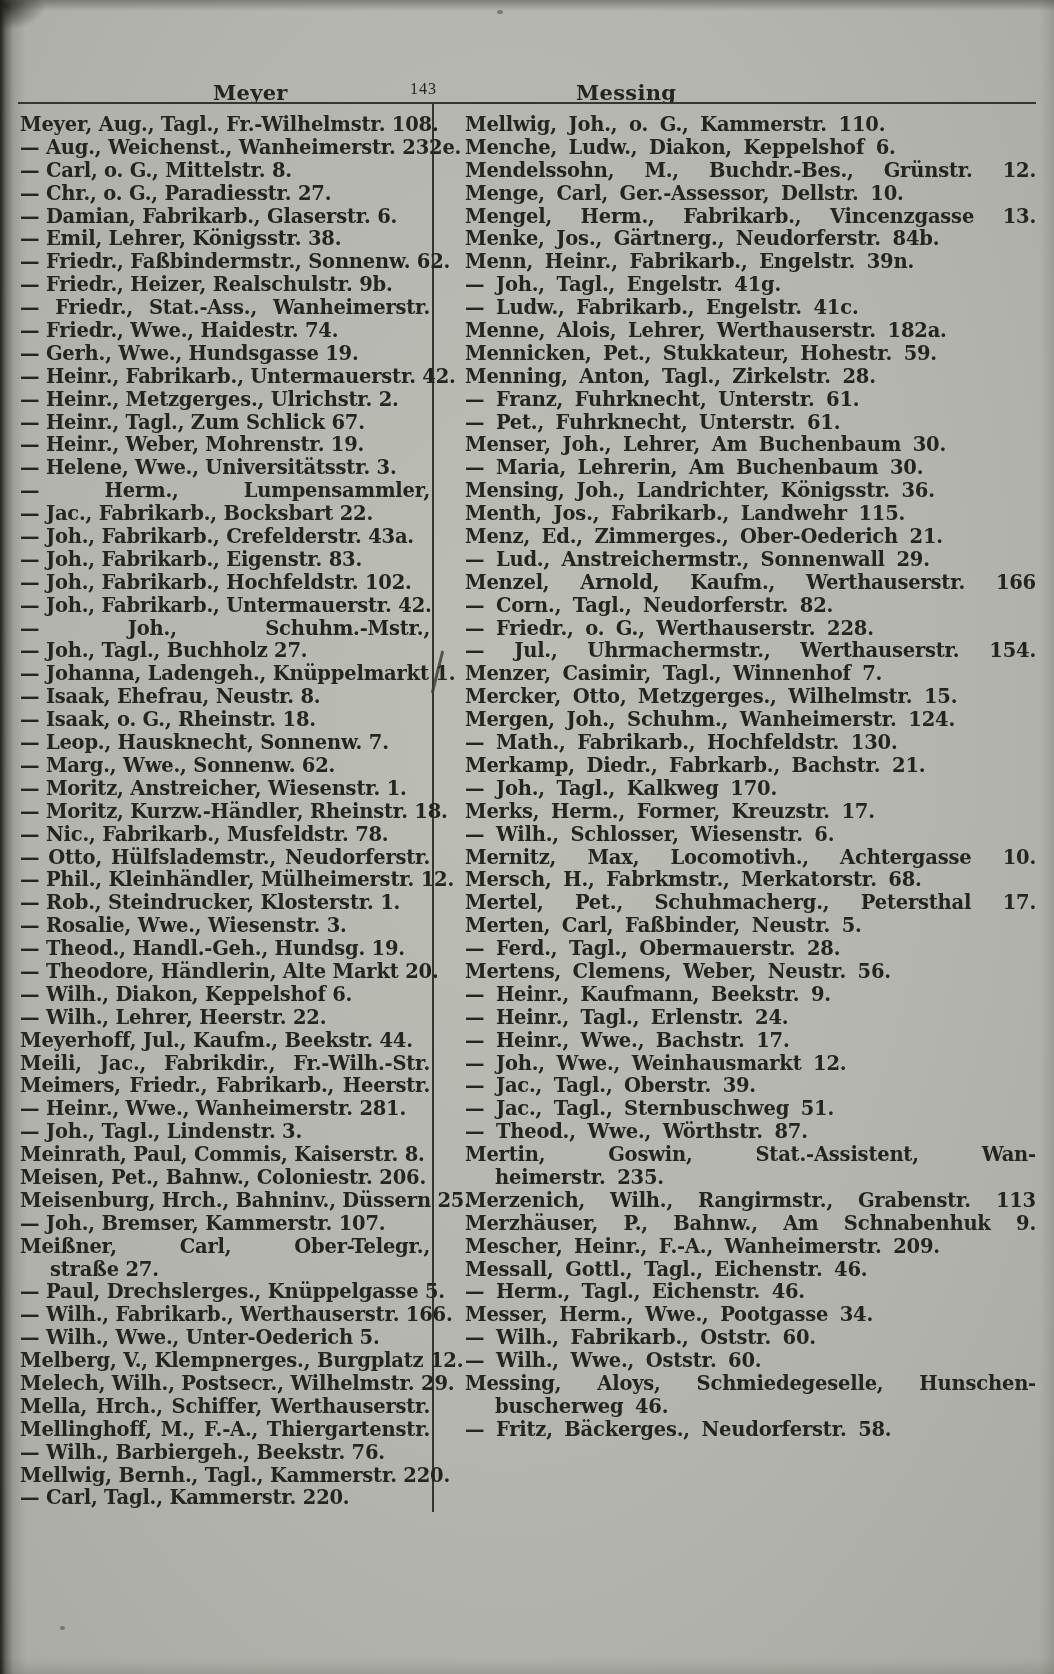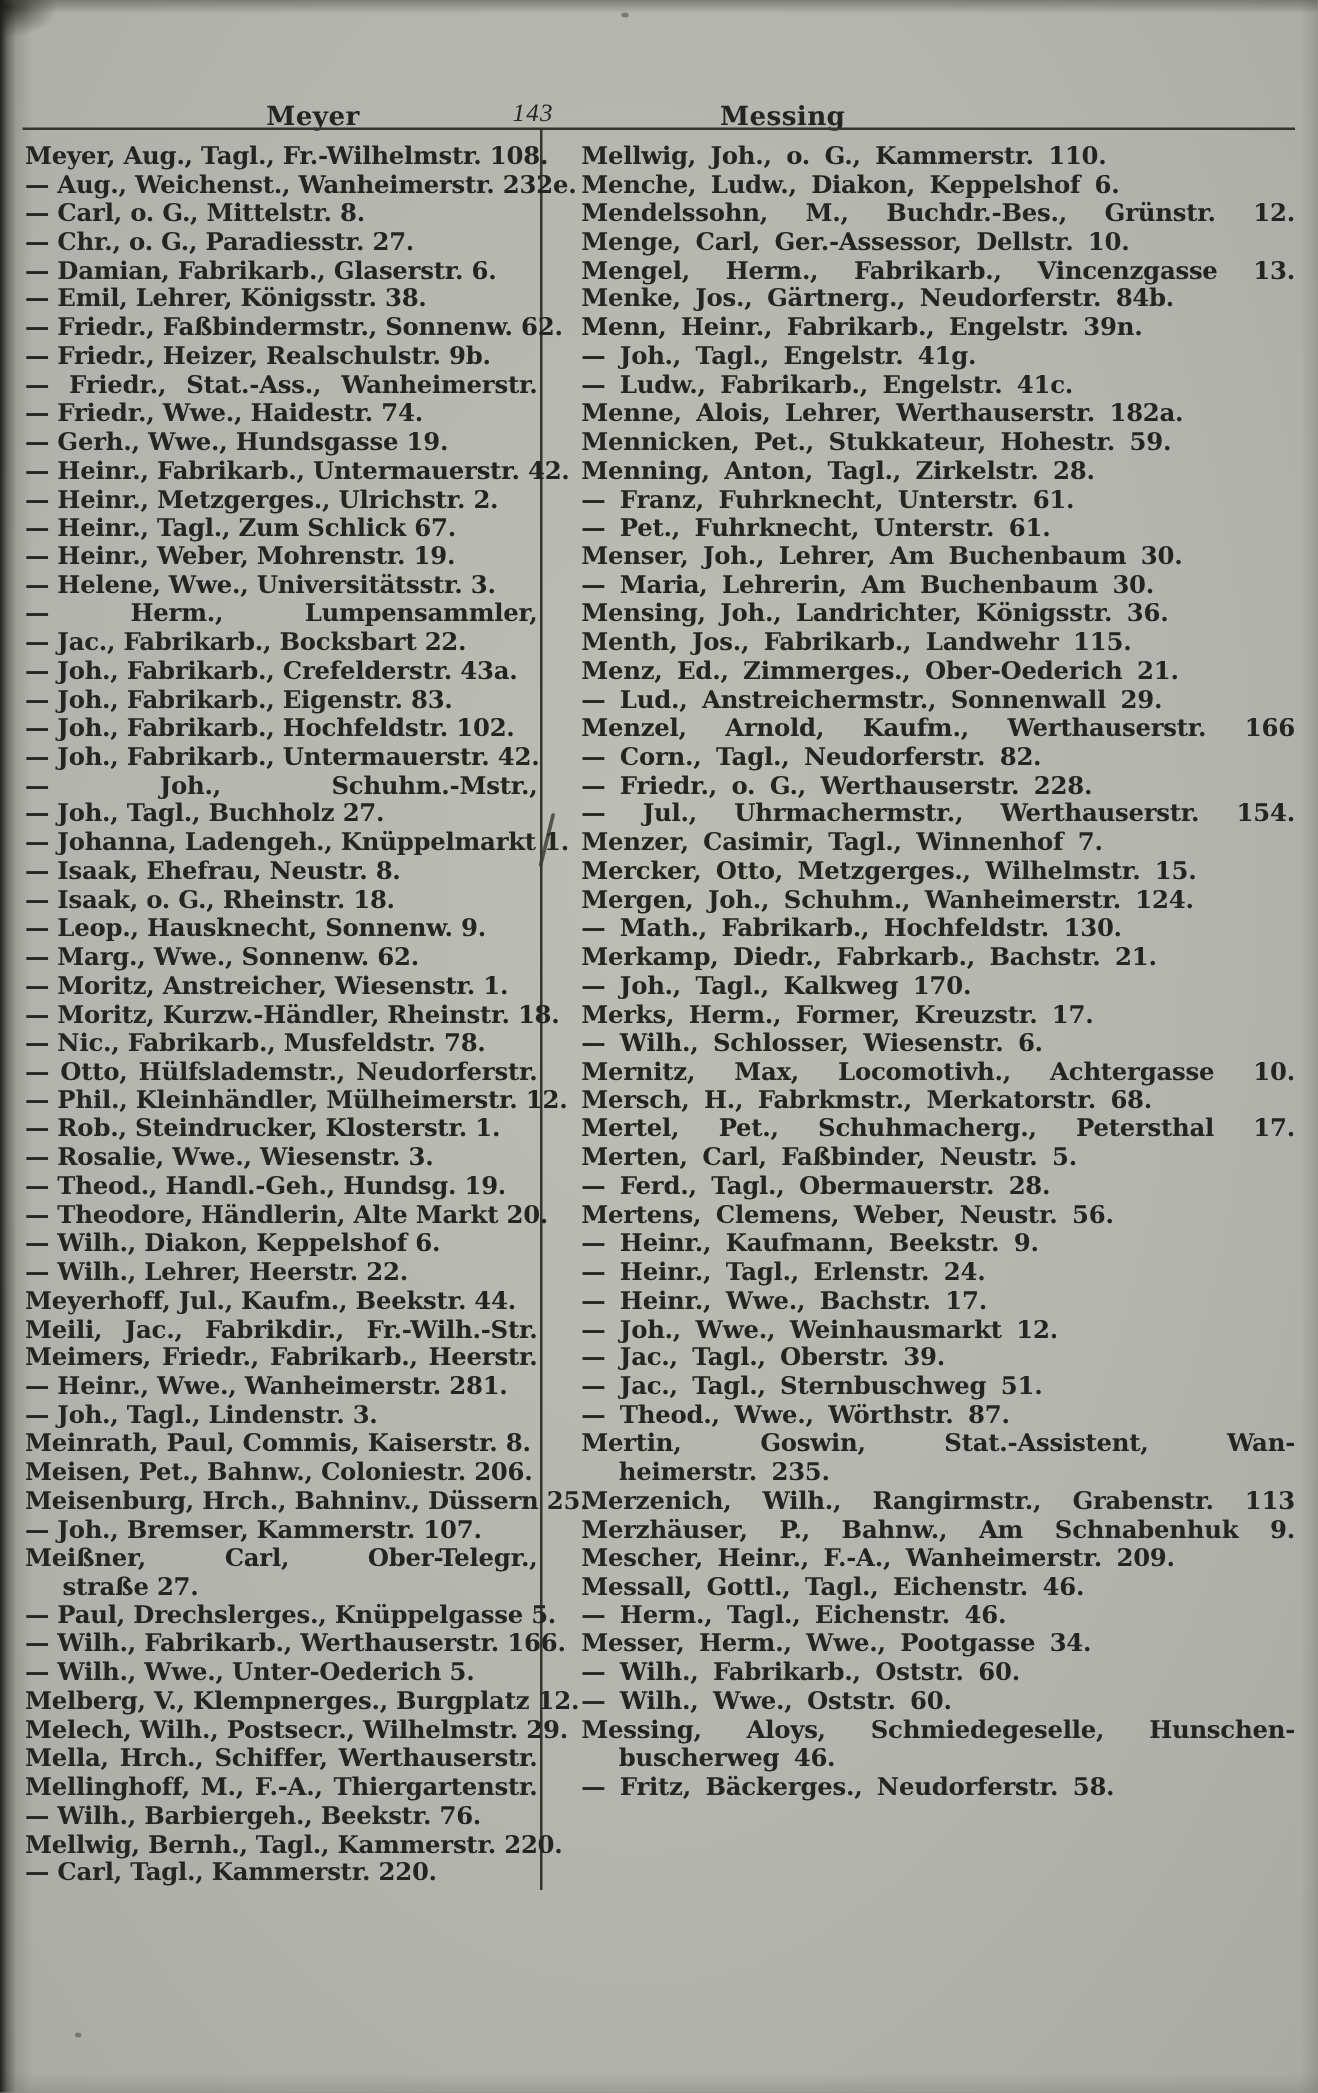--- a/index.html
+++ b/index.html
@@ -20,23 +20,22 @@
       radial-gradient(ellipse at 48% 42%, #bcbdb5 0%, #b4b5ae 55%, #a9aaa3 100%);
     overflow:hidden;
   }
   .running-head { position:absolute; top:80px; left:0; width:100%; height:28px; }
   .hw {
     position:absolute; top:0;
     font-weight:700; font-size:21px; letter-spacing:.3px;
     color:var(--ink,#262420);
   }
   .hw.num {
-    font-weight:400; font-size:20px; letter-spacing:1px;
+    font-weight:400; font-size:16px; letter-spacing:1px;
     font-family:"Liberation Serif","DejaVu Serif",serif;
-    font-style:italic;
   }
   .hw.left  { left:213px; }
   .hw.num   { left:410px; }
   .hw.right { left:576px; }
   .rule {
     position:absolute; top:102px; left:18px; width:1018px; height:2px;
     background:var(--rule,#35342e);
   }
   .divider {
     position:absolute; top:104px; left:432px; width:2px; height:1408px;
@@ -118,21 +117,21 @@
         <div class="line">— Jac., Fabrikarb., Bocksbart 22.</div>
         <div class="line">— Joh., Fabrikarb., Crefelderstr. 43a.</div>
         <div class="line">— Joh., Fabrikarb., Eigenstr. 83.</div>
         <div class="line">— Joh., Fabrikarb., Hochfeldstr. 102.</div>
         <div class="line">— Joh., Fabrikarb., Untermauerstr. 42.</div>
         <div class="line just">— Joh., Schuhm.-Mstr., Untermauerstr. 42.</div>
         <div class="line">— Joh., Tagl., Buchholz 27.</div>
         <div class="line">— Johanna, Ladengeh., Knüppelmarkt 1.</div>
         <div class="line">— Isaak, Ehefrau, Neustr. 8.</div>
         <div class="line">— Isaak, o. G., Rheinstr. 18.</div>
-        <div class="line">— Leop., Hausknecht, Sonnenw. 9.</div>
+        <div class="line">— Leop., Hausknecht, Sonnenw. 7.</div>
         <div class="line">— Marg., Wwe., Sonnenw. 62.</div>
         <div class="line">— Moritz, Anstreicher, Wiesenstr. 1.</div>
         <div class="line">— Moritz, Kurzw.-Händler, Rheinstr. 18.</div>
         <div class="line">— Nic., Fabrikarb., Musfeldstr. 78.</div>
         <div class="line just">— Otto, Hülfslademstr., Neudorferstr. 108.</div>
         <div class="line">— Phil., Kleinhändler, Mülheimerstr. 12.</div>
         <div class="line">— Rob., Steindrucker, Klosterstr. 1.</div>
         <div class="line">— Rosalie, Wwe., Wiesenstr. 3.</div>
         <div class="line">— Theod., Handl.-Geh., Hundsg. 19.</div>
         <div class="line">— Theodore, Händlerin, Alte Markt 20.</div>

